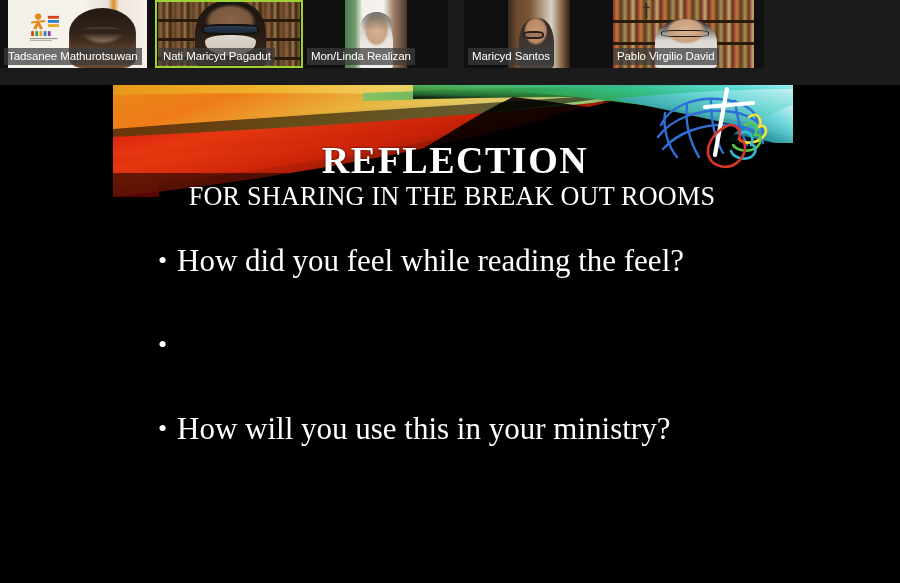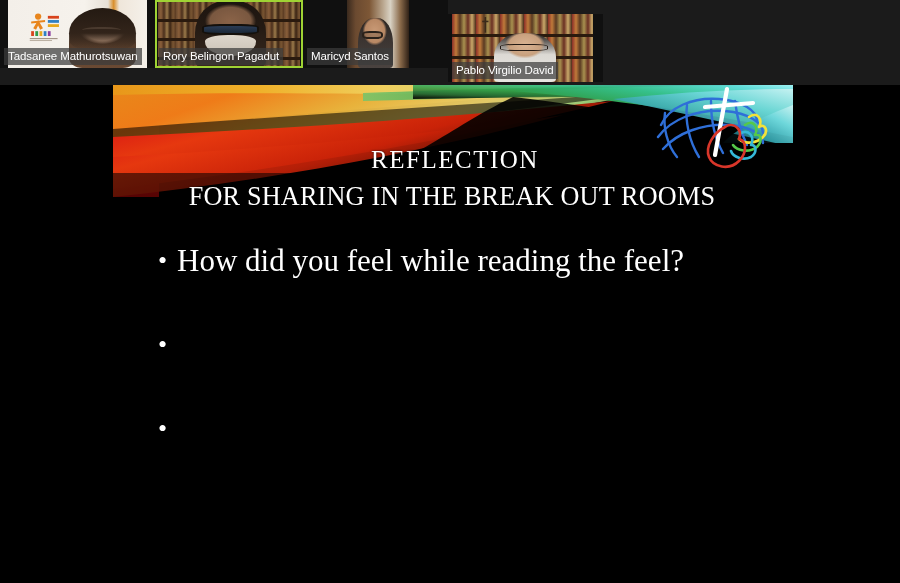--- a/index.html
+++ b/index.html
@@ -250,26 +250,26 @@
     position: absolute;
     left: 0;
     top: 55px;
     width: 900px;
     text-align: center;
     pointer-events: none;
   }
   #slide-title {
     font-family: "Liberation Serif", "DejaVu Serif", serif;
     color: #ffffff;
-    font-size: 25px;
+    font-size: 38px;
     line-height: 40px;
     letter-spacing: 1.5px;
     margin: 0;
     padding-left: 10px;
-    font-weight: normal;
+    font-weight: bold;
     text-shadow: 0 0 2px rgba(0,0,0,0.9);
   }
   #slide-subtitle {
     font-family: "Liberation Serif", "DejaVu Serif", serif;
     color: #ffffff;
     font-size: 27px;
     line-height: 32px;
     letter-spacing: 0.2px;
     margin: 0;
     padding-left: 4px;
@@ -341,33 +341,40 @@
     <div class="tile" style="width:148px;">
       <div class="tile-video bg-shelf" style="left:3px; right:3px;">
         <div class="shelf-line" style="top:28%"></div>
         <div class="shelf-line" style="top:56%"></div>
         <div class="shelf-line" style="top:84%"></div>
         <div class="t2-person"></div>
         <div class="t2-mask"></div>
         <div class="t2-glasses"></div>
       </div>
       <div class="active-border"></div>
-      <div class="tile-name">Rory Belingon Pagadut</div>
-    </div>
-
+      <div class="tile-name">Nati Maricyd Pagadut</div>
+    </div>
 
     <div class="tile" style="width:145px;">
+      <div class="pillar bg-t3" style="left:42px; width:62px;">
+        <div class="t3-person"></div>
+        <div class="t3-hair"></div>
+      </div>
+      <div class="tile-name">Mon/Linda Realizan</div>
+    </div>
+
+    <div class="tile" style="width:145px;margin-left:16px;">
       <div class="pillar bg-t4" style="left:44px; width:62px;">
         <div class="t4-person"></div>
         <div class="t4-glasses"></div>
       </div>
       <div class="tile-name">Maricyd Santos</div>
     </div>
 
-    <div class="tile" style="width:155px;margin-top:14px;">
+    <div class="tile" style="width:155px;">
       <div class="tile-video bg-t5" style="left:4px; right:10px;">
         <div class="shelf-line" style="top:30%"></div>
         <div class="shelf-line" style="top:62%"></div>
         <div class="t5-cross">
           <svg viewBox="0 0 14 34" width="100%" height="100%">
             <rect x="5.5" y="2" width="3" height="30" fill="#3a2a1a"></rect>
             <rect x="1" y="9" width="12" height="3" fill="#3a2a1a"></rect>
           </svg>
         </div>
         <div class="t5-person"></div>
@@ -492,17 +499,18 @@
     <div id="bullets">
       <div class="bullet">
         <span class="bullet-dot">•</span>
         <span class="bullet-text">How did you feel while reading the feel?</span>
       </div>
       <div class="bullet">
         <span class="bullet-dot">•</span>
       </div>
       <div class="bullet">
         <span class="bullet-dot">•</span>
+        <span class="bullet-text">How will you use this in your ministry?</span>
       </div>
     </div>
 
   </div>
 </div>
 
 </body></html>

